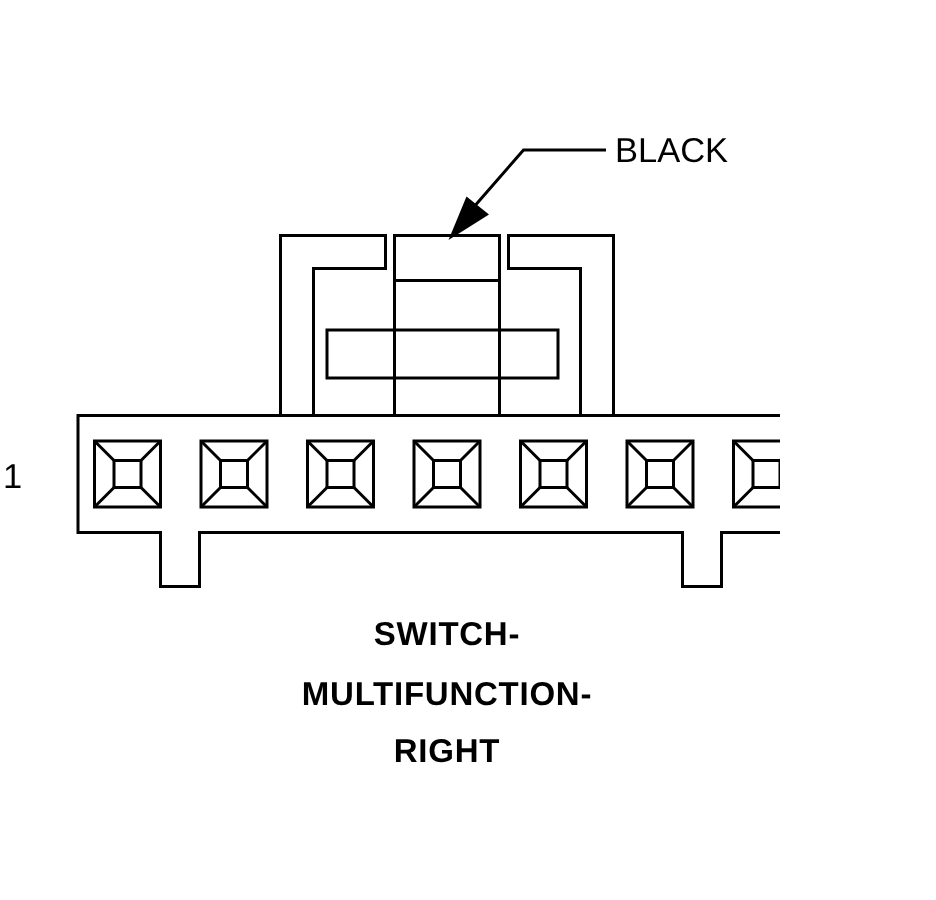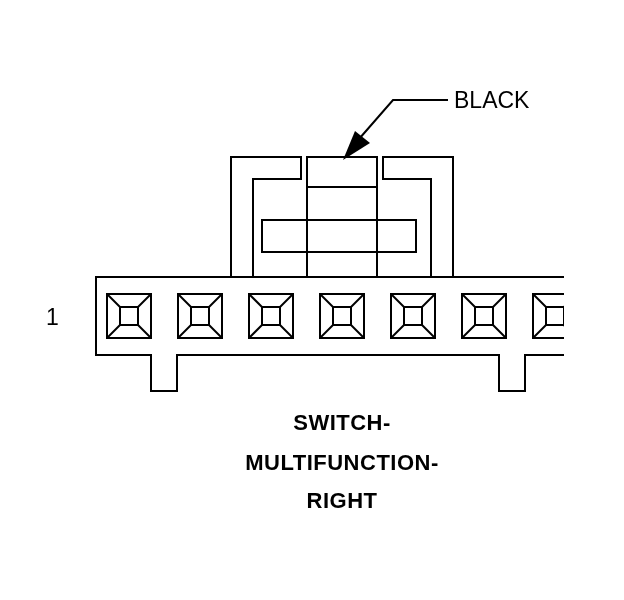--- a/index.html
+++ b/index.html
@@ -13,21 +13,20 @@
   body {
     background: var(--bg-color);
     font-family: "Liberation Sans", sans-serif;
   }
   .page {
     position: relative;
     width: 520px;
     height: 600px;
     background: var(--bg-color);
     overflow: hidden;
-    margin-left: 44px;
   }
   svg {
     display: block;
   }
   .stroke {
     fill: none;
     stroke: var(--line-color);
     stroke-width: 2;
     stroke-linejoin: miter;
     stroke-linecap: butt;

